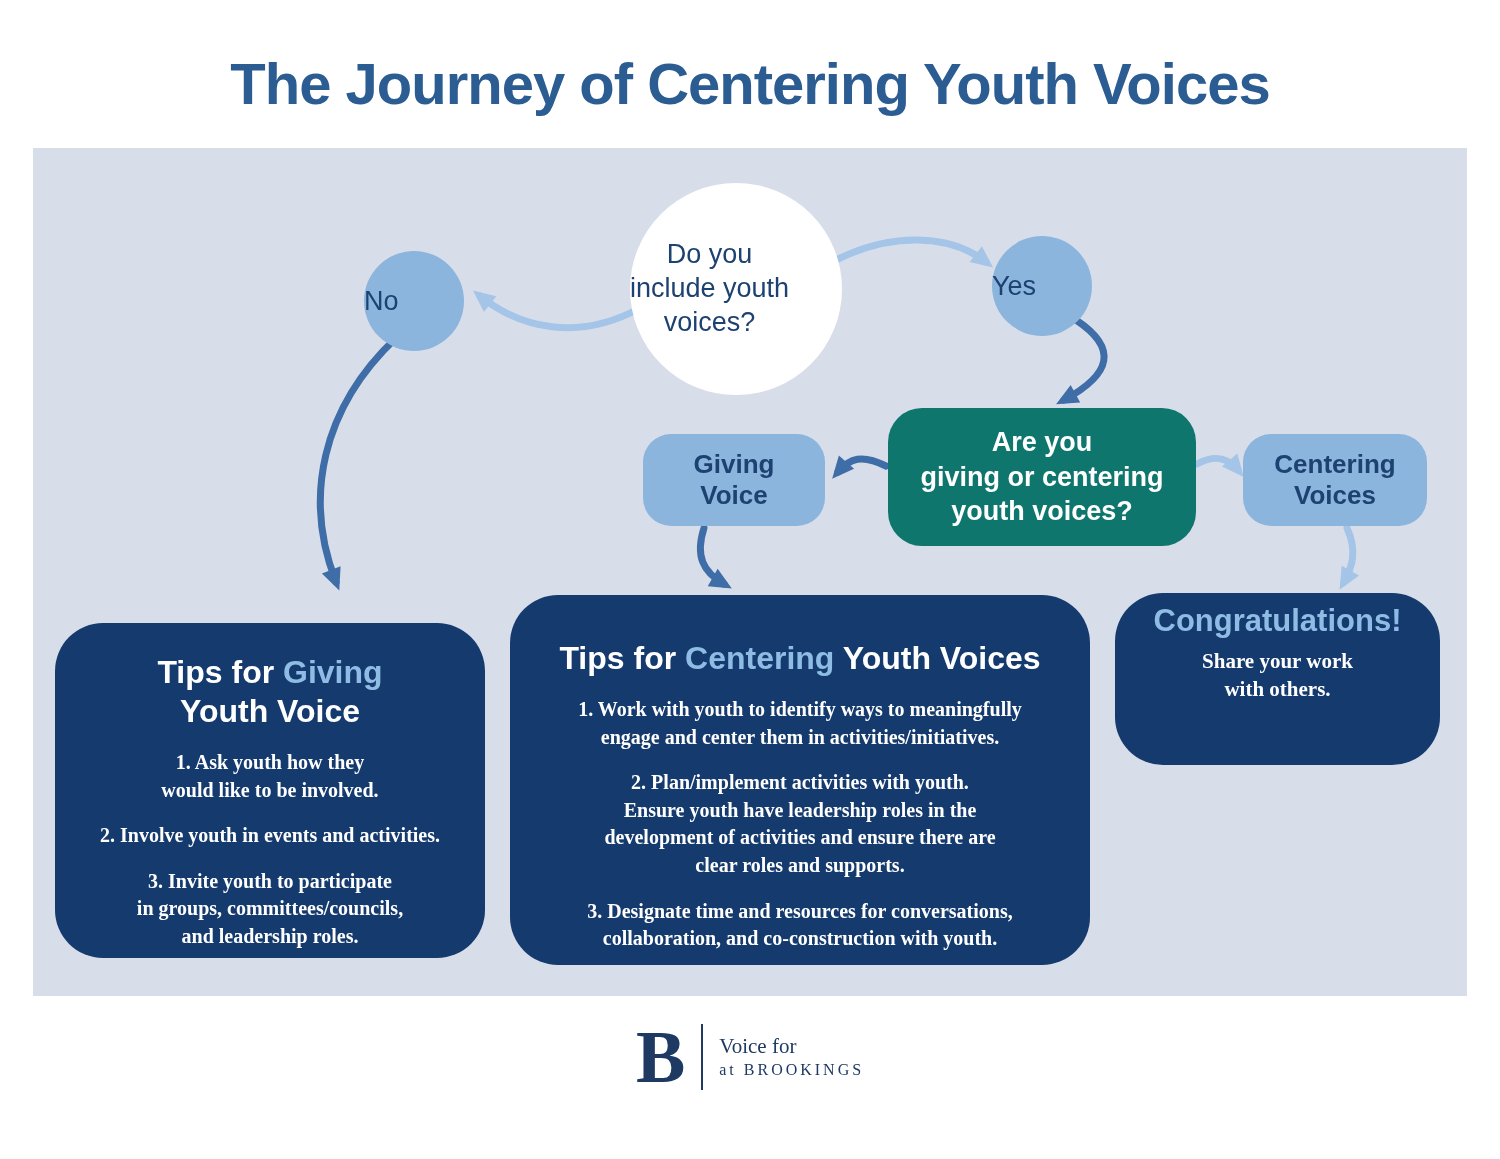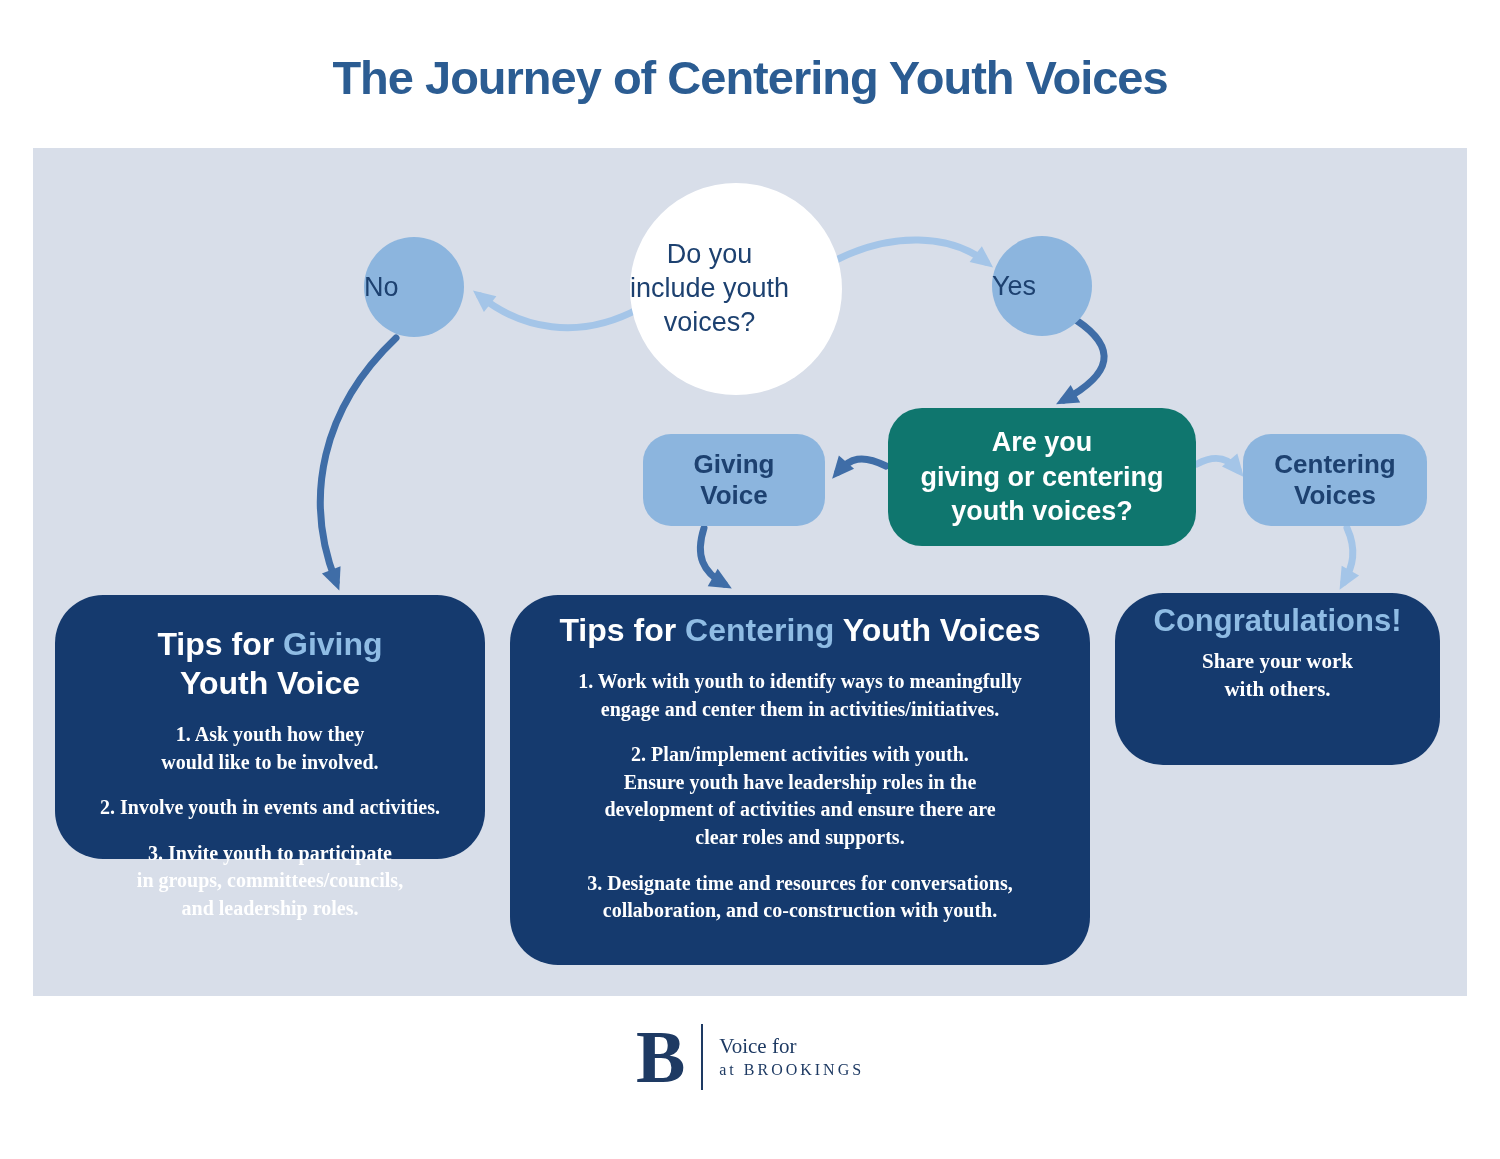--- a/index.html
+++ b/index.html
@@ -8,21 +8,21 @@
     position: relative;
     background: #ffffff;
     font-family: "Liberation Sans", sans-serif;
     overflow: hidden;
   }
   .title {
     position: absolute;
     top: 50px; left: 0;
     width: 100%;
     text-align: center;
-    font-size: 47px;
+    font-size: 58px;
     font-weight: bold;
     color: #2b5c92;
     letter-spacing: -1px;
   }
   .panel {
     position: absolute;
     left: 33px; top: 148px;
     width: 1434px; height: 848px;
     background: #d8dee9;
   }
@@ -47,21 +47,21 @@
     color: #1d4170;
     font-size: 27px;
     line-height: 1.25;
   }
   .small-circle {
     width: 100px; height: 100px;
     background: #8cb5de;
     color: #1d4170;
     font-size: 27px;
   }
-  .no-circle { left: 364px; top: 237px; }
+  .no-circle { left: 364px; top: 251px; }
   .yes-circle { left: 992px; top: 236px; }
   .pill {
     position: absolute;
     display: flex;
     align-items: center;
     justify-content: center;
     text-align: center;
     font-weight: bold;
     white-space: pre-line;
   }
@@ -83,22 +83,22 @@
   }
   .giving-pill { left: 643px; top: 434px; width: 182px; height: 92px; }
   .centering-pill { left: 1243px; top: 434px; width: 184px; height: 92px; }
   .tips-box {
     position: absolute;
     background: #153a6e;
     border-radius: 48px;
     color: #ffffff;
     text-align: center;
   }
-  .box-giving   { left: 55px;   top: 595px; width: 430px; height: 264px; padding: 30px 12px; }
-  .box-centering{ left: 510px;  top: 595px; width: 580px; height: 370px; padding: 16px 16px; }
+  .box-giving   { left: 55px;   top: 623px; width: 430px; height: 335px; padding: 30px 12px; }
+  .box-centering{ left: 510px;  top: 595px; width: 580px; height: 370px; padding: 44px 16px; }
   .box-congrats { left: 1115px; top: 593px; width: 325px; height: 172px; padding: 10px 14px; }
   .box-heading {
     font-size: 32px;
     font-weight: bold;
     line-height: 1.22;
     margin-bottom: 8px;
   }
   .hl { color: #8fbce4; }
   .tip {
     font-family: "Liberation Serif", serif;

